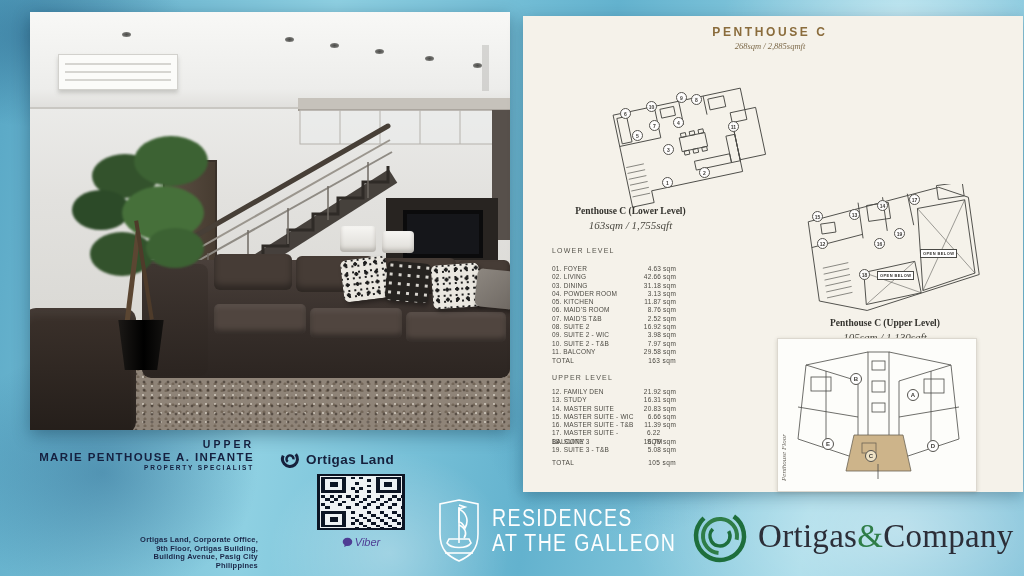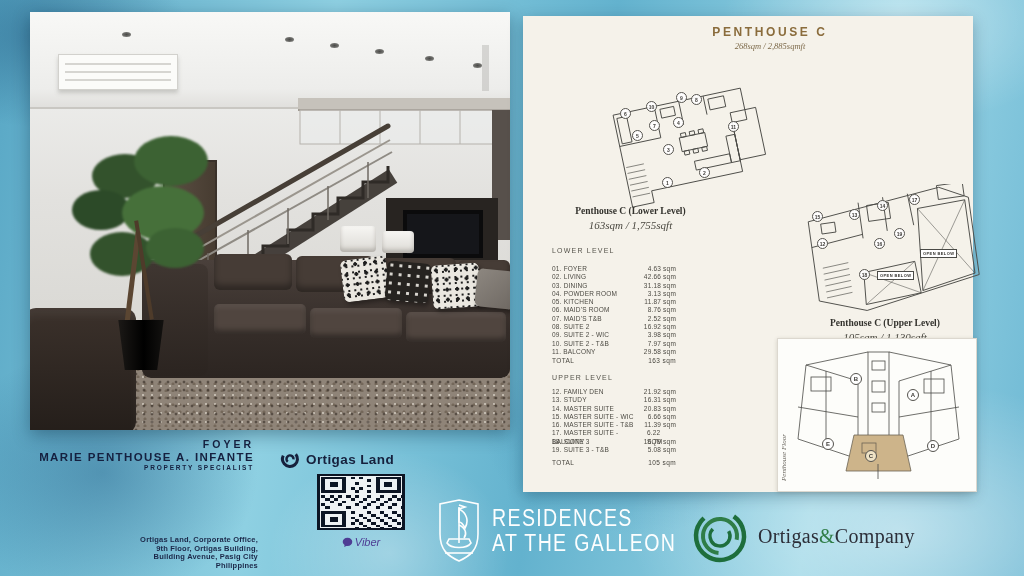--- a/index.html
+++ b/index.html
@@ -61,21 +61,21 @@
   .plant{position:absolute;left:34px;top:112px;width:160px;height:230px;}
   .leafs{position:absolute;left:0;top:0;width:100%;height:100%;filter:blur(1.2px);}
   .leaf{position:absolute;border-radius:50%;}
   .trunk{position:absolute;left:66px;top:108px;width:5px;height:92px;background:#5b4632;transform:rotate(7deg);}
   .trunk2{position:absolute;left:78px;top:96px;width:4px;height:100px;background:#4e3b2a;transform:rotate(-9deg);}
   .pot{position:absolute;left:50px;top:196px;width:54px;height:50px;
     clip-path:polygon(8% 0,92% 0,80% 100%,20% 100%);
     background:linear-gradient(90deg,#201d1a,#000 55%,#171513);}
   .watermark{position:absolute;left:452px;top:33px;width:7px;height:46px;background:#b9b8b5;opacity:.5;filter:blur(.6px);}
   
-  .panel{position:absolute;left:523px;top:16px;width:450px;height:476px;background:#f5f2ea;
+  .panel{position:absolute;left:523px;top:16px;width:500px;height:476px;background:#f5f2ea;
     box-shadow:0 4px 14px rgba(8,40,62,.30);}
   .ph-title{position:absolute;left:97px;top:9px;width:300px;text-align:center;
     font-size:12px;font-weight:700;letter-spacing:2.6px;color:#8a6c3c;}
   .ph-sub{position:absolute;left:97px;top:25px;width:300px;text-align:center;
     font-family:"Liberation Serif",serif;font-style:italic;font-size:8.5px;color:#7d6a4a;}
   .plan{position:absolute;}
   .plan svg{position:absolute;left:0;top:0;}
   .plan-lower{left:69px;top:59px;width:185px;height:132px;}
   .plan-upper{left:272px;top:168px;width:200px;height:132px;}
   .marker{position:absolute;width:11px;height:11px;border:1px solid #55534e;border-radius:50%;
@@ -114,21 +114,21 @@
   .contact .email{font-size:10px;font-weight:700;}
   .address{position:absolute;left:96px;top:536px;width:162px;text-align:right;color:#1b2748;}
   .addr-line{font-size:7.5px;font-weight:700;line-height:8.6px;letter-spacing:.2px;}
   .qr-wrap{position:absolute;left:317px;top:474px;width:88px;text-align:center;}
   .viber{margin-top:2px;display:flex;align-items:center;justify-content:center;gap:2px;
     color:#4e3d94;font-size:11px;font-weight:400;font-style:italic;}
   .galleon{position:absolute;left:436px;top:498px;display:flex;gap:10px;color:#fdfefe;}
   .galleon-text{display:flex;flex-direction:column;justify-content:center;transform:scaleX(.85);transform-origin:left;}
   .galleon-line{font-size:23px;letter-spacing:1.6px;line-height:25px;white-space:nowrap;}
   .company{position:absolute;left:690px;top:506px;display:flex;align-items:center;gap:8px;}
-  .company-text{font-family:"Liberation Serif",serif;font-size:20px;color:#2c2e38;letter-spacing:.3px;white-space:nowrap;}
+  .company-text{font-family:"Liberation Serif",serif;font-size:33px;color:#2c2e38;letter-spacing:.3px;white-space:nowrap;}
   .company-amp{color:#2f7d47;}
 </style>
 </head>
 <body>
 
 <div class="canvas">
 
   <div class="photo">
     <div class="ceiling"></div>
     <div class="cove-line"></div>
@@ -428,21 +428,21 @@
           <span class="unit-circle" style="left: 129px; top: 50px;">A</span>
           <span class="unit-circle" style="left: 72px; top: 34px;">B</span>
           <span class="unit-circle hl" style="left: 87px; top: 111px;">C</span>
           <span class="unit-circle" style="left: 149px; top: 101px;">D</span>
           <span class="unit-circle" style="left: 44px; top: 99px;">E</span>
         </div>
     </div>
   </div>
 
   <div class="agent-block">
-    <div class="agent-nick">FOYER</div>
+    <div class="agent-nick">UPPER</div>
     <div class="agent-name">MARIE PENTHOUSE A. INFANTE</div>
     <div class="agent-role">PROPERTY SPECIALIST</div>
   </div>
 
   <div class="ol-logo">
     <svg width="22" height="22" viewBox="-11 -11 22 22">
       <circle r="7.5" fill="none" stroke="#16213d" stroke-width="3" stroke-dasharray="32 16" transform="rotate(-40)"></circle>
       <circle r="3.5" fill="none" stroke="#16213d" stroke-width="2.5" stroke-dasharray="14 8" transform="rotate(130)"></circle>
     </svg>
     <span class="ol-text">Ortigas Land</span>

